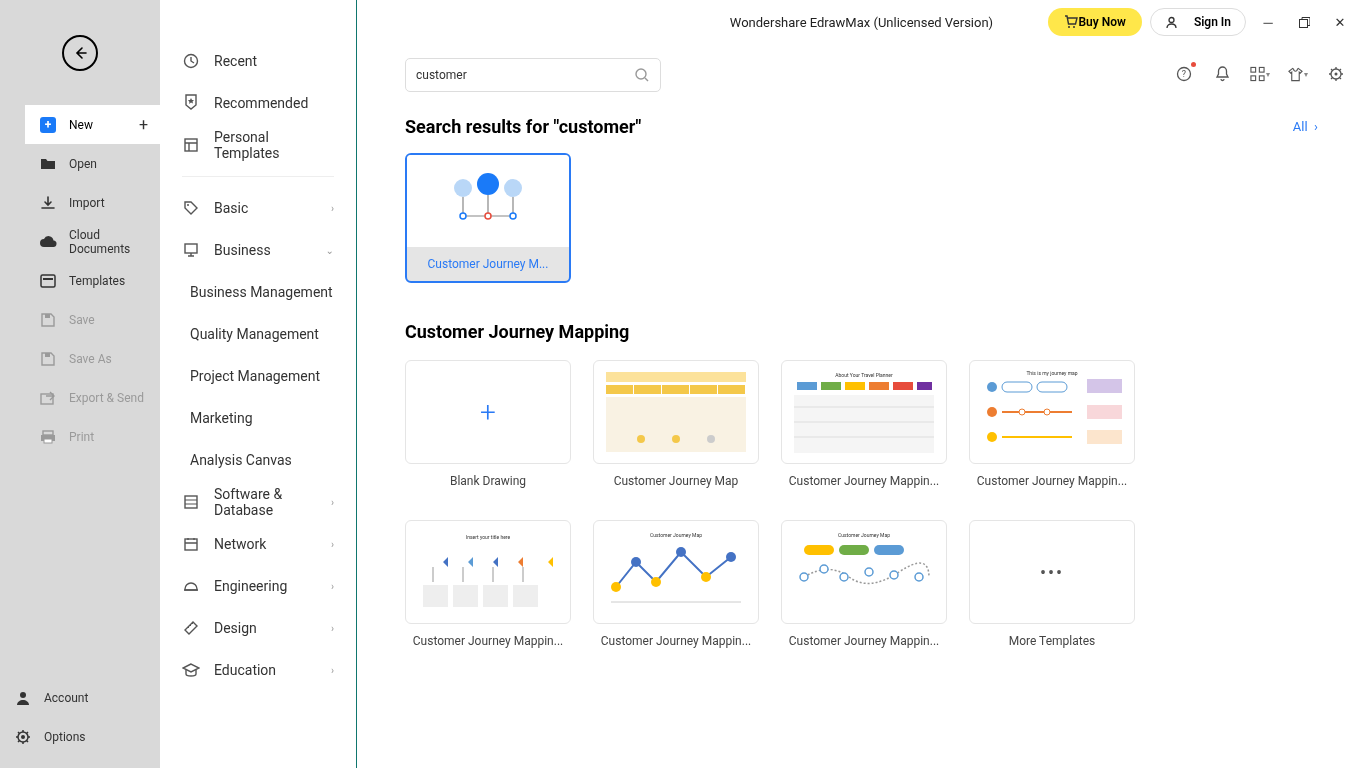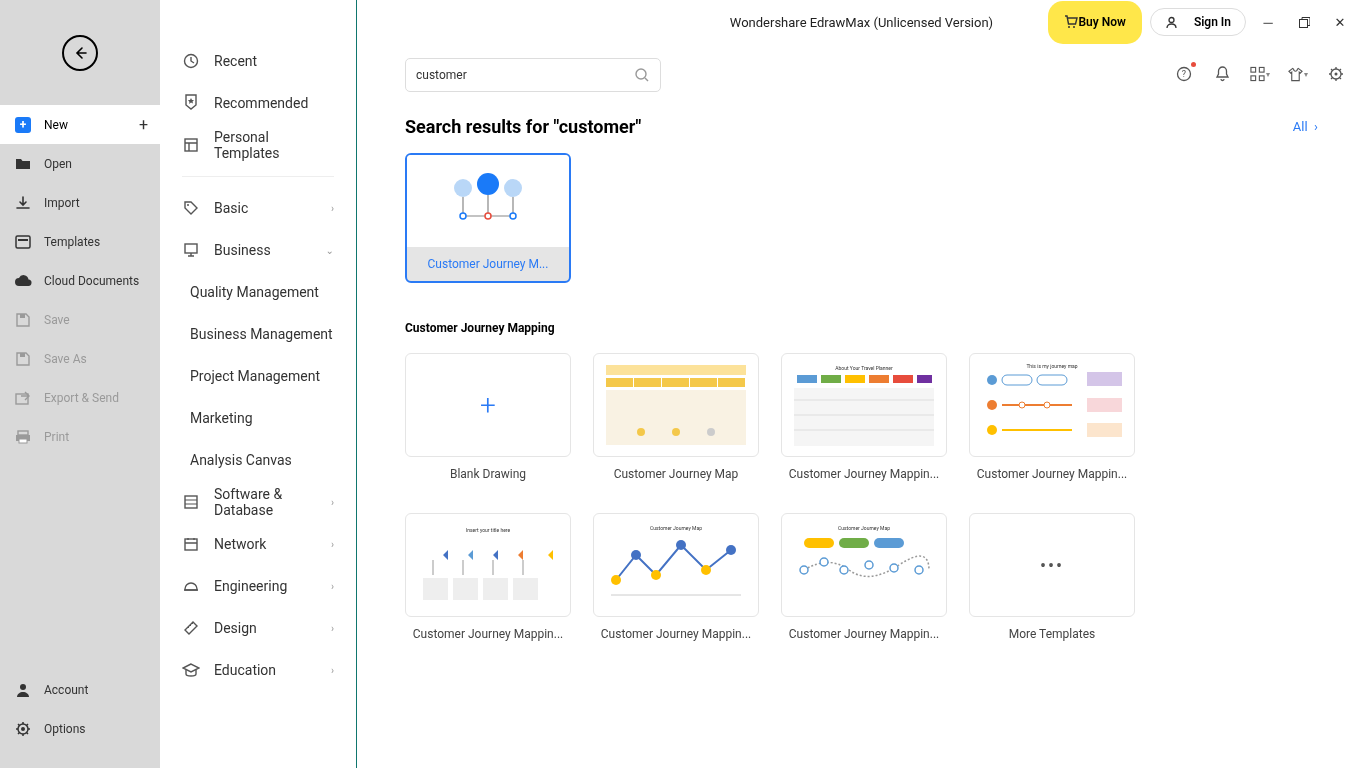--- a/index.html
+++ b/index.html
@@ -10,30 +10,30 @@
       background: #d9d9d9;
       display: flex;
       flex-direction: column;
       position: relative;
     }
     .back-btn-area { height: 105px; display: flex; align-items: center; justify-content: center; }
     .back-circle {
       width: 36px; height: 36px; border: 2px solid #000; border-radius: 50%;
       display: flex; align-items: center; justify-content: center; cursor: pointer;
     }
-    .left-menu { flex: 1; }
+    .left-menu { flex: 1; margin-left: 25px; }
     .left-item {
       height: 39px; display: flex; align-items: center; padding: 0 14px;
       font-size: 12px; color: #333; cursor: pointer; gap: 12px; position: relative;
     }
     .left-item.active { background: #fff; color: #000; }
     .left-item.disabled { color: #9a9a9a; cursor: default; }
     .left-item .icon { width: 18px; height: 18px; display: flex; align-items: center; justify-content: center; flex-shrink: 0; }
     .plus-btn { position: absolute; right: 12px; font-size: 16px; color: #333; }
-    .left-bottom { padding-bottom: 20px; text-align: right; }
+    .left-bottom { padding-bottom: 12px; text-align: right; }
     .new-icon { width: 16px; height: 16px; background: #1a7af8; border-radius: 3px; display: flex; align-items: center; justify-content: center; }
     .new-icon::after { content: '+'; color: #fff; font-weight: bold; font-size: 12px; line-height: 1; }
     
     .sidebar-mid {
       width: 197px;
       background: #fff;
       border-right: 1px solid #0f766e;
       padding-top: 40px;
       overflow-y: auto;
     }
@@ -51,21 +51,21 @@
     
     .main {
       flex: 1; display: flex; flex-direction: column; position: relative; overflow: hidden;
     }
     .titlebar {
       height: 44px; display: flex; align-items: center; padding: 0 12px; position: relative;
     }
     .app-title { position: absolute; left: 50%; transform: translateX(-50%); font-size: 13px; color: #222; text-align: right; }
     .titlebar-right { margin-left: auto; display: flex; align-items: center; gap: 8px; }
     .buy-btn {
-      background: #ffe74a; border-radius: 15px; height: 43px; padding: 0 16px;
+      background: #ffe74a; border-radius: 15px; height: 28px; padding: 0 16px;
       display: flex; align-items: center; gap: 0; font-size: 12px; font-weight: 600; cursor: pointer;
     }
     .signin-btn {
       background: #fff; border: 1px solid #ddd; border-radius: 15px; height: 28px; padding: 0 14px;
       display: flex; align-items: center; gap: 16px; font-size: 12px; font-weight: 600; cursor: pointer;
     }
     .win-ctrl { width: 28px; height: 28px; display: flex; align-items: center; justify-content: center; color: #333; cursor: pointer; font-size: 13px; }
     
     .toolbar-right {
       position: absolute; right: 20px; top: 64px; display: flex; align-items: center; gap: 18px;
@@ -86,21 +86,21 @@
     .section-title { font-size: 18px; font-weight: 700; color: #000; }
     .all-link { margin-left: auto; color: #2a7af5; font-size: 13px; cursor: pointer; }
     
     .result-card {
       width: 166px; border: 2px solid #2a7af5; border-radius: 6px; background: #e5e5e5;
       cursor: pointer; overflow: hidden;
     }
     .result-thumb { height: 92px; background: #fff; display: flex; align-items: center; justify-content: center; }
     .result-label { padding: 10px; font-size: 12px; color: #2a7af5; text-align: center; white-space: nowrap; overflow: hidden; text-overflow: ellipsis; }
     
-    .cat-title { font-size: 12px; font-weight: 700; color: #000; margin: 38px 0 18px 0; }
+    .cat-title { font-size: 18px; font-weight: 700; color: #000; margin: 38px 0 18px 0; }
     .grid { display: flex; flex-wrap: wrap; gap: 22px; }
     .card { width: 166px; cursor: pointer; }
     .card-thumb {
       width: 166px; height: 104px; border: 1px solid #e5e5e5; border-radius: 6px;
       background: #fff; display: flex; align-items: center; justify-content: center; overflow: hidden;
     }
     .card-label {
       padding: 10px 4px; font-size: 12px; color: #444; text-align: center;
       white-space: nowrap; overflow: hidden; text-overflow: ellipsis;
     }
@@ -139,34 +139,34 @@
     <div class="left-item">
       <span class="icon">
           <svg width="16" height="16" viewBox="0 0 16 16">
             <path d="M8 2v8m-3-3l3 3 3-3M2 13h12" stroke="#333" stroke-width="1.6" fill="none" stroke-linecap="round"></path>
           </svg>
         </span>
       <span>Import</span>
     </div>
     <div class="left-item">
       <span class="icon">
+          <svg width="18" height="12" viewBox="0 0 18 12">
+            <path d="M5 11a4 4 0 010-8 5 5 0 019.5 1.5A3 3 0 0114 11z" fill="#333"></path>
+          </svg>
+        </span>
+      <span>Cloud Documents</span>
+    </div>
+    <div class="left-item">
+      <span class="icon">
           <svg width="16" height="14" viewBox="0 0 16 14">
             <rect x="1" y="1" width="14" height="12" rx="1.5" fill="none" stroke="#333" stroke-width="1.5"></rect>
             <rect x="3" y="4" width="10" height="2" fill="#333"></rect>
           </svg>
         </span>
       <span>Templates</span>
-    </div>
-    <div class="left-item">
-      <span class="icon">
-          <svg width="18" height="12" viewBox="0 0 18 12">
-            <path d="M5 11a4 4 0 010-8 5 5 0 019.5 1.5A3 3 0 0114 11z" fill="#333"></path>
-          </svg>
-        </span>
-      <span>Cloud Documents</span>
     </div>
     <div class="left-item disabled">
       <span class="icon">
           <svg width="14" height="14" viewBox="0 0 14 14">
             <path d="M1 1h9l3 3v9H1z" fill="none" stroke="#9a9a9a" stroke-width="1.4"></path>
             <rect x="4" y="1" width="5" height="4" fill="#9a9a9a"></rect>
           </svg>
         </span>
       <span>Save</span>
     </div>
@@ -265,24 +265,24 @@
     <span class="icon">
         <svg width="16" height="16" viewBox="0 0 16 16">
           <rect x="2" y="2" width="12" height="9" fill="none" stroke="#555" stroke-width="1.4"></rect>
           <path d="M8 11v3M5 14h6" stroke="#555" stroke-width="1.4"></path>
         </svg>
       </span>
     <span>Business</span>
     <span class="chev">⌄</span>
   </div>
   <div class="mid-sub">
+      <span>Business Management</span>
+    </div>
+  <div class="mid-sub">
       <span>Quality Management</span>
-    </div>
-  <div class="mid-sub">
-      <span>Business Management</span>
     </div>
   <div class="mid-sub">
       <span>Project Management</span>
     </div>
   <div class="mid-sub">
       <span>Marketing</span>
     </div>
   <div class="mid-sub">
       <span>Analysis Canvas</span>
     </div>

